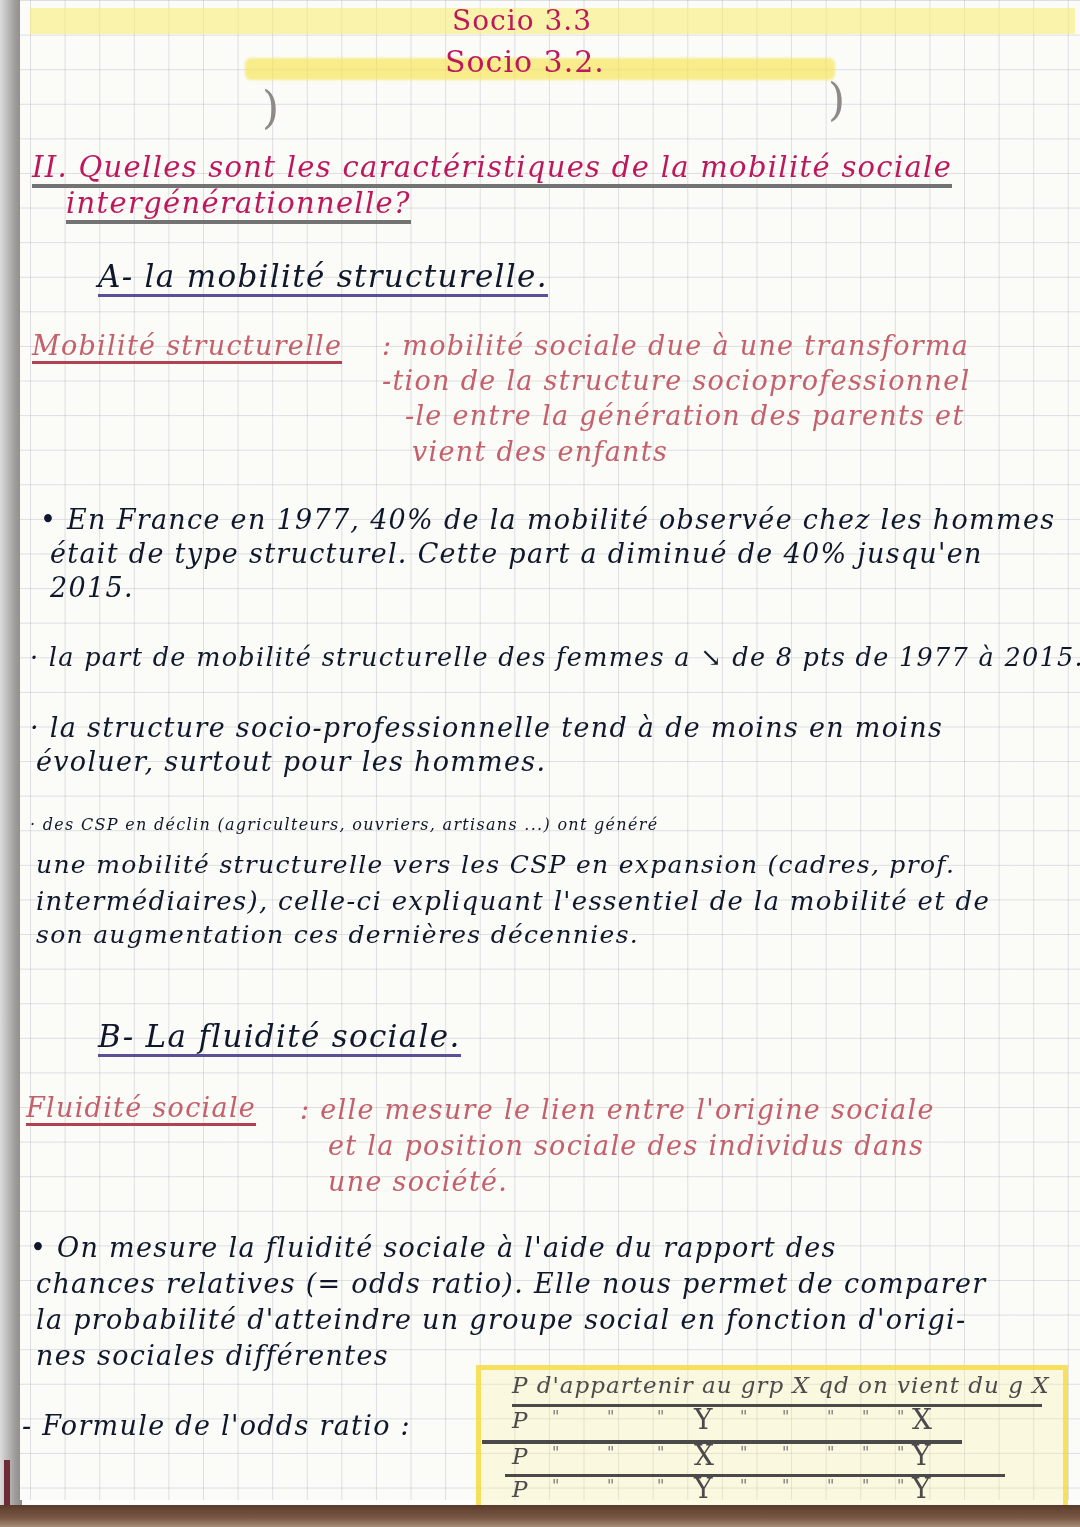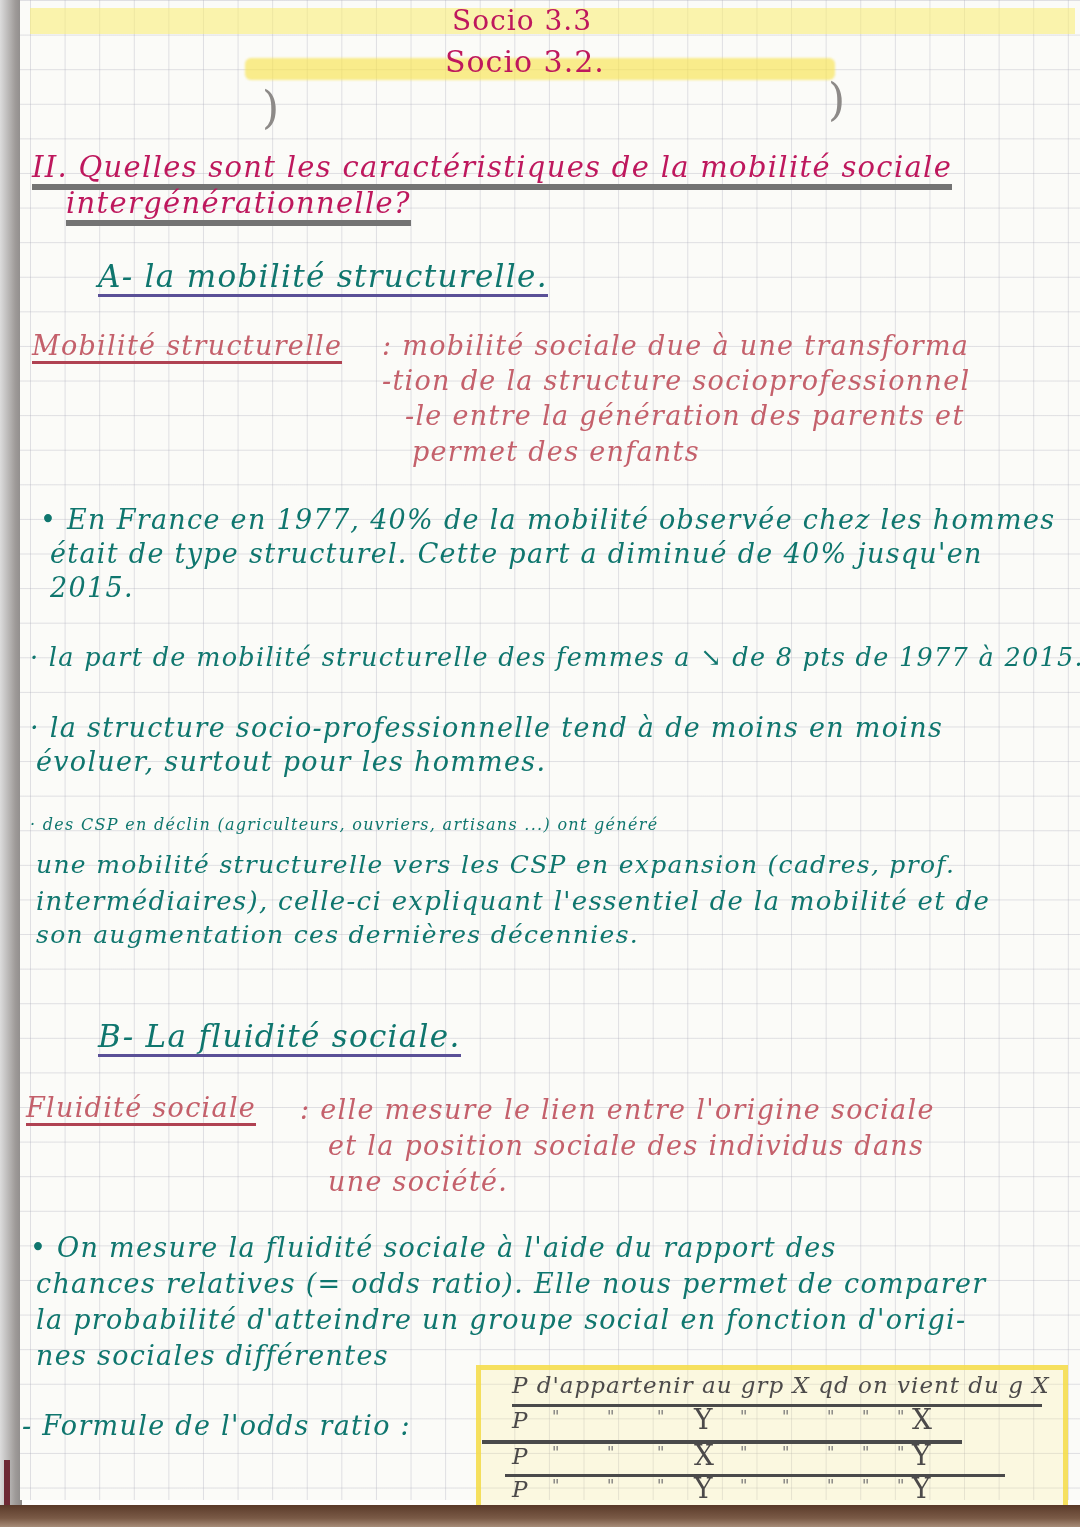--- a/index.html
+++ b/index.html
@@ -28,26 +28,26 @@
   }
   .hl-top { position:absolute; left: 30px; top: 8px; width: 1045px; height: 26px; background: rgba(250,236,110,0.55); }
   .hl-mid { position:absolute; left: 245px; top: 58px; width: 590px; height: 22px; background: rgba(248,228,80,0.65); filter: blur(1px); border-radius: 6px; }
   .hl-box {
     position:absolute; left: 476px; top: 1365px; width: 582px; height: 140px;
     background: rgba(250,240,150,0.25);
     border: 5px solid rgba(245,220,70,0.85); border-bottom: none;
   }
   .hw { position: absolute; white-space: nowrap; font-style: italic; }
   .grey { color: #be185d; }
-  .violet { color: #0f766e; }
+  .violet { color: #0f172a; }
   .red { color: #c4606b; }
   .title-top { left: 452px; top: 4px; font-size: 28px; font-style: normal; letter-spacing: 1px; }
   .title-mid { left: 445px; top: 44px; font-size: 30px; font-style: normal; letter-spacing: 1px; }
   .bracket { position:absolute; font-size: 44px; color: #8d8a88; font-style: normal; }
-  .ul-grey { border-bottom: 6px solid #737373; }
+  .ul-grey { border-bottom: 4px solid #737373; }
   .ul-red { border-bottom: 3px solid #b04252; }
   .ul-violet { border-bottom: 3px solid #5a5097; }
   .line { position:absolute; white-space: nowrap; font-style: italic; font-size: 27px; letter-spacing: 1.3px; }
   .formula-row { position:absolute; white-space: nowrap; font-size: 23px; color:#4c4a4a; font-style: italic; letter-spacing: 1px; }
   .frac-line { position:absolute; height: 3px; background:#4a4a4a; }
 </style>
 </head>
 <body>
 
 <div class="left-edge"></div>
@@ -73,21 +73,21 @@
 <div class="line violet" style="left:98px;top:258px;font-size:31px;">
   <span class="ul-violet">A- la mobilité structurelle.</span>
 </div>
 
 <div class="line red" style="left:32px;top:330px;">
   <span class="ul-red">Mobilité structurelle</span>
 </div>
 <div class="line red" style="left:382px;top:330px;">: mobilité sociale due à une transforma</div>
 <div class="line red" style="left:382px;top:365px;">-tion de la structure socioprofessionnel</div>
 <div class="line red" style="left:405px;top:400px;">-le entre la génération des parents et</div>
-<div class="line red" style="left:412px;top:436px;">permet des enfants</div>
+<div class="line red" style="left:412px;top:436px;">vient des enfants</div>
 
 <div class="line violet" style="left:40px;top:504px;">• En France en 1977, 40% de la mobilité observée chez les hommes</div>
 <div class="line violet" style="left:50px;top:538px;">était de type structurel. Cette part a diminué de 40% jusqu'en</div>
 <div class="line violet" style="left:50px;top:572px;">2015.</div>
 
 <div class="line violet" style="left:30px;top:642px;font-size:25.5px;">· la part de mobilité structurelle des femmes a ↘ de 8 pts de 1977 à 2015.</div>
 
 <div class="line violet" style="left:30px;top:712px;">· la structure socio-professionnelle tend à de moins en moins</div>
 <div class="line violet" style="left:36px;top:746px;">évoluer, surtout pour les hommes.</div>
 

